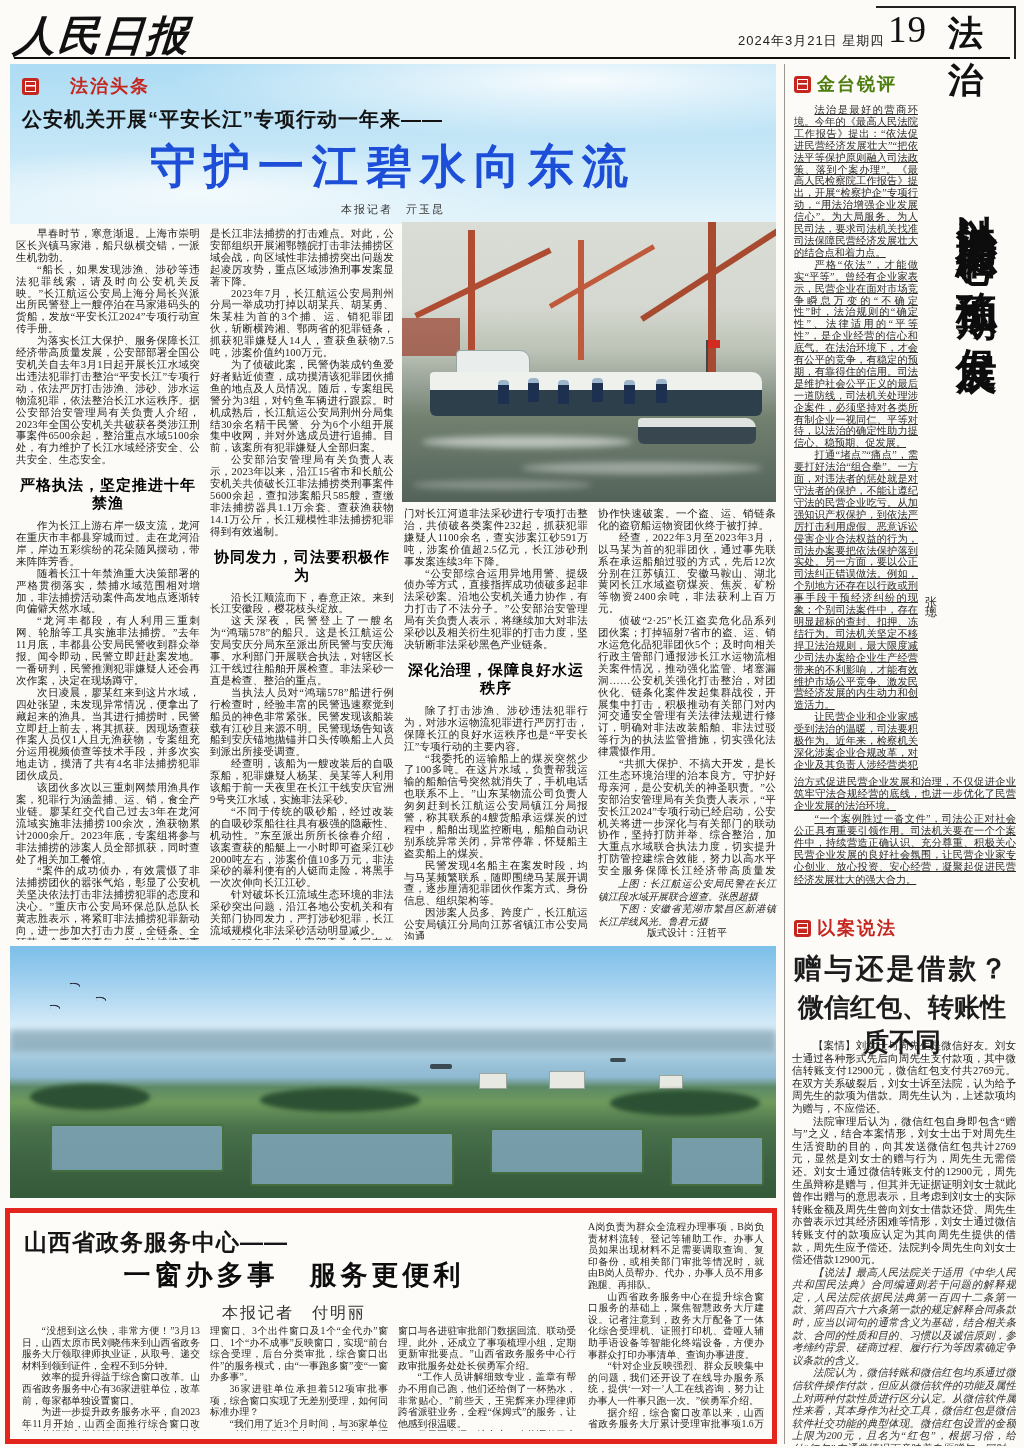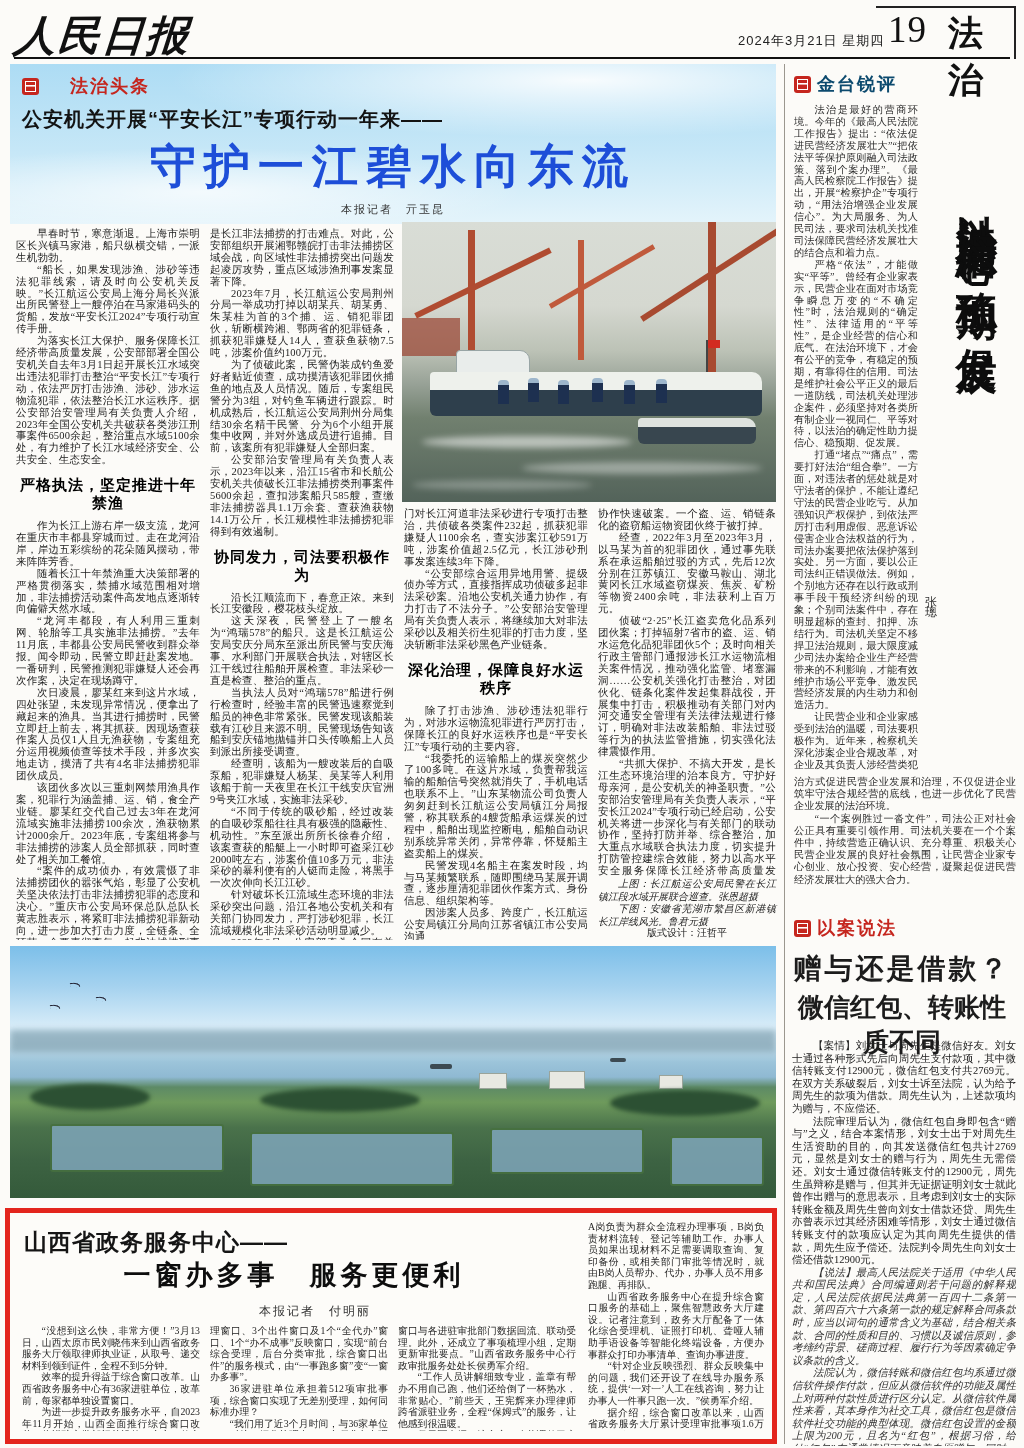--- a/index.html
+++ b/index.html
@@ -62,42 +62,42 @@
   .trees{position:absolute;background:#2c5033;border-radius:50%;filter:blur(2px);}
   .bldg{position:absolute;background:#e8e9e2;box-shadow:0 0 0 1px #9aa49a;}
   .boatdot{position:absolute;background:#3c4a52;border-radius:2px;}
   .bird{position:absolute;width:9px;height:5px;border:1.4px solid #223;border-bottom:none;border-left:none;
       border-radius:0 100% 0 0;transform:rotate(-14deg);background:none;}
   
   .vdivider{left:784px;top:64px;width:1px;height:1380px;background:#9b978f;}
   .commentary-label{left:794px;top:72px;}
   .commentary-col{left:794px;top:104px;width:124px;height:666px;font-size:10.2px;line-height:11.9px;
       overflow:hidden;text-align:justify;color:#2a2a2a;}
-  .commentary-col .para,.commentary-wide .para{margin:0;text-indent:2em;text-align:justify;}
+  .commentary-col .para,.commentary-wide .para{margin:0;text-indent:2em;text-align:justify;text-decoration:underline;}
   .commentary-wide .noindent{text-indent:0;}
   .vertical-title{left:944px;top:182px;height:704px;writing-mode:vertical-rl;text-orientation:upright;
       font-size:41px;font-weight:900;letter-spacing:4px;color:#0d0d0d;line-height:66px;}
   .vertical-author{left:922px;top:586px;writing-mode:vertical-rl;text-orientation:upright;
       font-size:12px;letter-spacing:10px;color:#333;}
   .commentary-wide{left:794px;top:776px;width:222px;height:128px;font-size:10.2px;line-height:12.2px;
       overflow:hidden;color:#2a2a2a;}
   
   .case-label{left:794px;top:916px;gap:6px;}
   .case-title1{left:788px;top:950px;width:228px;text-align:center;font-size:28px;font-weight:900;letter-spacing:3px;}
   .case-title2{left:788px;top:990px;width:228px;text-align:center;font-size:26px;font-weight:900;letter-spacing:0px;}
   .case-body{left:792px;top:1040px;width:224px;height:406px;font-size:10.5px;line-height:12.6px;
       overflow:hidden;text-align:justify;color:#222;}
   .case-body .para{margin:0;text-indent:2em;text-align:justify;}
   .case-body .kai{font-style:italic;color:#303030;}
   
   .redbox{left:5px;top:1208px;width:762px;height:226px;border:5px solid #e3251d;background:#fdfcf9;}
   .svc-kicker{left:14px;top:14px;font-size:23px;font-weight:600;letter-spacing:1px;
       font-family:"Liberation Sans","DejaVu Sans",sans-serif;color:#151515;}
   .svc-title{left:0;top:44px;width:568px;text-align:center;font-size:27px;font-weight:900;letter-spacing:4px;color:#0d0d0d;}
-  .svc-byline{left:0;top:90px;width:568px;text-align:center;font-size:12px;letter-spacing:2px;color:#333;padding-left:21px;}
+  .svc-byline{left:0;top:90px;width:568px;text-align:center;font-size:16px;letter-spacing:2px;color:#333;}
   .svccol{font-size:9.8px;line-height:11.6px;overflow:hidden;text-align:justify;color:#1f1f1f;}
   .svccol .para{margin:0;text-indent:2em;text-align:justify;}
   .svccol .noindent{text-indent:0;}
   .svc1{left:12px;top:112px;width:178px;height:106px;}
   .svc2{left:200px;top:112px;width:178px;height:106px;}
   .svc3{left:388px;top:112px;width:178px;height:106px;}
   .svc4{left:578px;top:8px;width:176px;height:210px;}
 </style>
 </head>
 <body>
@@ -206,21 +206,21 @@
     <div class="trees" style="left:250px;top:142px;width:160px;height:24px;"></div>
     <div class="trees" style="left:600px;top:144px;width:150px;height:26px;"></div>
     <div class="pond" style="left:40px;top:178px;width:170px;height:44px;"></div>
     <div class="pond" style="left:240px;top:186px;width:200px;height:50px;"></div>
     <div class="pond" style="left:480px;top:182px;width:150px;height:42px;"></div>
     <div class="pond" style="left:660px;top:190px;width:90px;height:46px;"></div>
   </div>
 
   <div class="abs vdivider"></div>
 
-  <div class="abs seclabel commentary-label" style="color:#0c4a6e;">
+  <div class="abs seclabel commentary-label" style="color:#4d7c0f;">
     <span class="glyph" style="background:#c5261e;"></span>
     <span>金台锐评</span>
   </div>
   <div class="abs commentary-col">
       <p class="para">法治是最好的营商环境。今年的《最高人民法院工作报告》提出：“依法促进民营经济发展壮大”“把依法平等保护原则融入司法政策、落到个案办理”。《最高人民检察院工作报告》提出，开展“检察护企”专项行动，“用法治增强企业发展信心”。为大局服务、为人民司法，要求司法机关找准司法保障民营经济发展壮大的结合点和着力点。</p>
       <p class="para">严格“依法”，才能做实“平等”。曾经有企业家表示，民营企业在面对市场竞争瞬息万变的“不确定性”时，法治规则的“确定性”、法律适用的“平等性”，是企业经营的信心和底气。在法治环境下，才会有公平的竞争，有稳定的预期，有靠得住的信用。司法是维护社会公平正义的最后一道防线，司法机关处理涉企案件，必须坚持对各类所有制企业一视同仁、平等对待，以法治的确定性助力提信心、稳预期、促发展。</p>
       <p class="para">打通“堵点”“痛点”，需要打好法治“组合拳”。一方面，对违法者的惩处就是对守法者的保护，不能让遵纪守法的民营企业吃亏。从加强知识产权保护，到依法严厉打击利用虚假、恶意诉讼侵害企业合法权益的行为，司法办案要把依法保护落到实处。另一方面，要以公正司法纠正错误做法。例如，个别地方还存在以行政或刑事手段干预经济纠纷的现象；个别司法案件中，存在明显超标的查封、扣押、冻结行为。司法机关坚定不移捍卫法治规则，最大限度减少司法办案给企业生产经营带来的不利影响，才能有效维护市场公平竞争、激发民营经济发展的内生动力和创造活力。</p>
       <p class="para">让民营企业和企业家感受到法治的温暖，司法要积极作为。近年来，检察机关深化涉案企业合规改革，对企业及其负责人涉经营类犯罪的，督促作出合规承诺、切实整改；人民法院涉案企业合规改革从刑事领域拓展至民事、行政、执行领域，推进民营企业在法治轨道上健康发展。司法机关还用法</p>
     </div>
   <div class="abs vertical-title">以法治助力提信心、稳预期、促发展</div>

